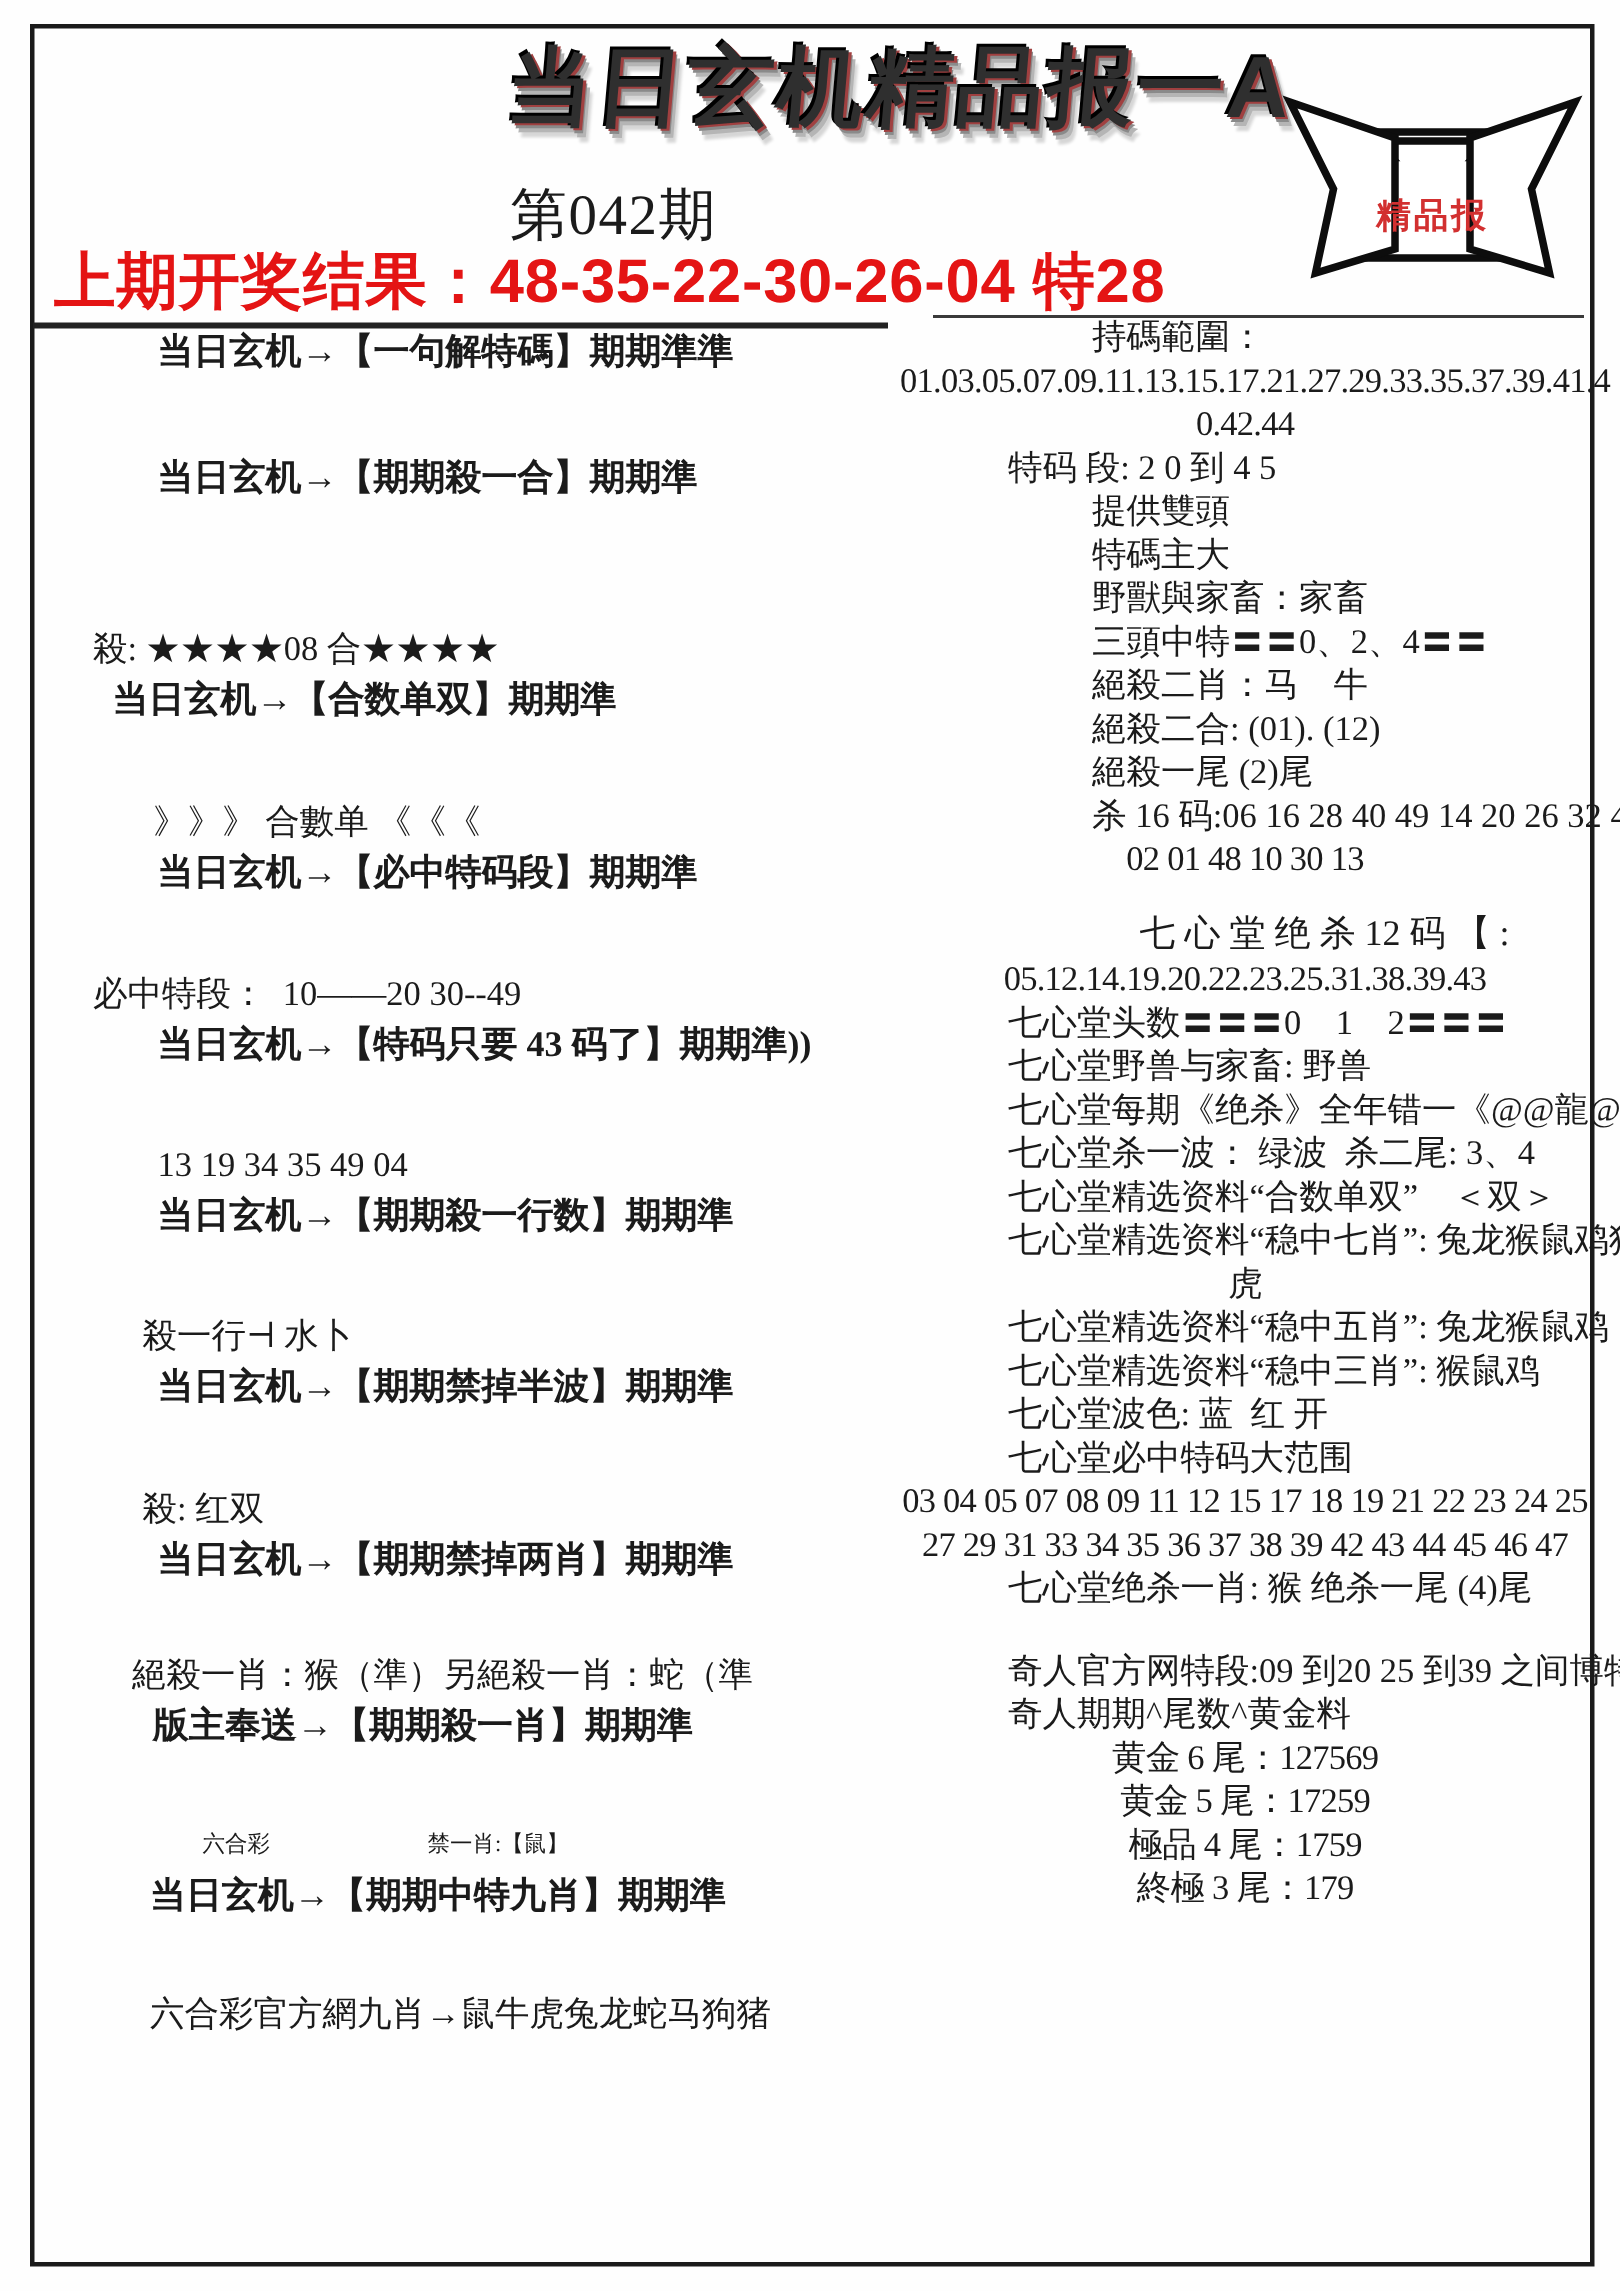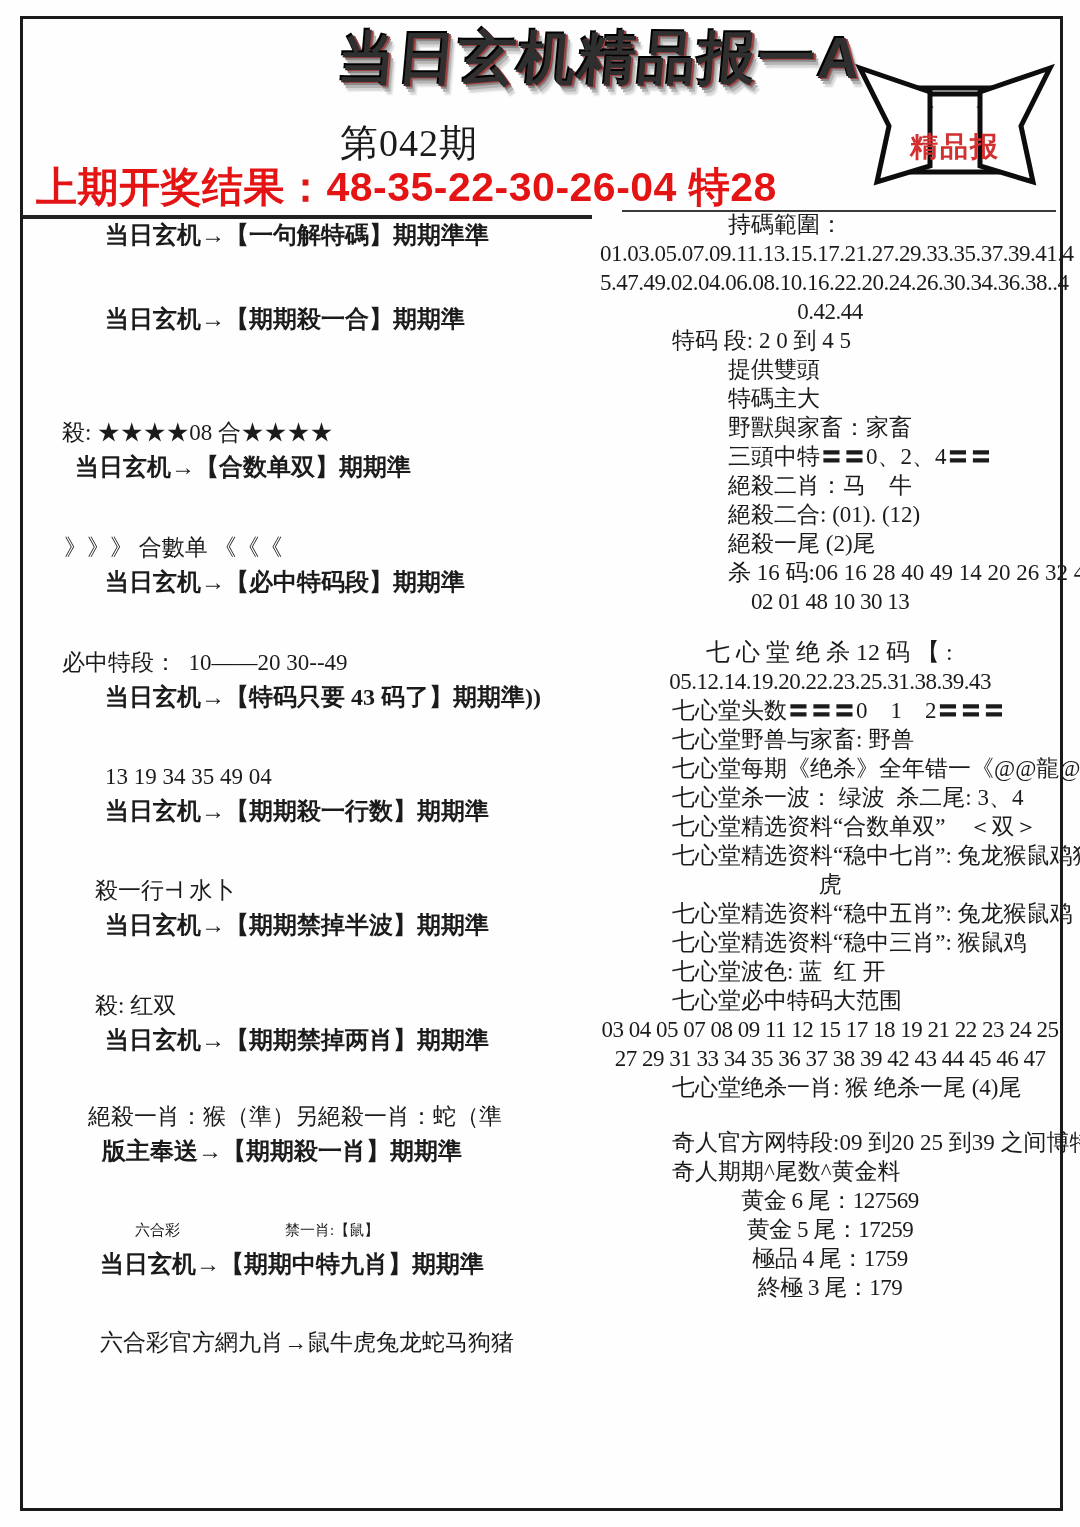--- a/index.html
+++ b/index.html
@@ -27,35 +27,35 @@
   .result-line{
     position:absolute; left:36px; top:160px; white-space:nowrap;
     font-family:"Liberation Sans","DejaVu Sans",sans-serif;
     font-size:41px; font-weight:700; color:#e41414; letter-spacing:0.5px;
   }
   .hr-left{position:absolute; left:22px; top:215px; width:570px; height:4px; background:#222;}
   .hr-right{position:absolute; left:622px; top:210px; width:434px; height:2px; background:#3a3a3a;}
   .ribbon{position:absolute; left:852px; top:56px; width:206px; height:132px;}
   .ribbon-label{
     position:absolute; left:905px; top:128px; width:100px; text-align:center;
-    font-size:28px; font-weight:700; color:#d23030; letter-spacing:2px;
+    font-size:23px; font-weight:700; color:#d23030; letter-spacing:2px;
   }
   
   .lsec{position:absolute; left:40px; width:560px;}
   .lsec .t{font-size:23px; line-height:34px; white-space:pre;}
   .lsec .m{font-size:24px; font-weight:700; line-height:34px; white-space:pre;}
   .lsec .t:empty,.lsec .m:empty{display:none;}
   .trow{display:flex; font-size:15px; line-height:34px;}
   
   .rcol{position:absolute; left:600px; top:210px; width:460px;}
   .rl{font-size:23px; line-height:29px; white-space:pre;}
   .num{letter-spacing:-0.5px;text-align:center;}
   .ia{margin-left:72px;}
   .ib{margin-left:128px;}
-  .hdr{margin-left:106px; font-size:24px;}
+  .hdr{margin-left:106px; font-size:24px;text-align:center;}
   .g1{margin-top:22px;}
   .g2{margin-top:26px;}
 </style>
 </head>
 <body>
 
 <div class="page">
   <div class="border-box"></div>
 
   <div class="title3d">当日玄机精品报一A</div>
@@ -80,21 +80,21 @@
     <div class="m" style="margin-left:65px">当日玄机→【一句解特碼】期期準準</div>
   </div>
   <div class="lsec" style="top:302px">
     <div class="m" style="margin-left:65px">当日玄机→【期期殺一合】期期準</div>
   </div>
   <div class="lsec" style="top:416px">
     <div class="t" style="margin-left:22px">殺: ★★★★08 合★★★★</div>
     <div class="m" style="margin-left:35px">当日玄机→【合数单双】期期準</div>
   </div>
   <div class="lsec" style="top:531px">
-    <div class="t" style="margin-left:24px">》》》 合數单 《《《</div>
+    <div class="t" style="margin-left:62px">》》》 合數单 《《《</div>
     <div class="m" style="margin-left:65px">当日玄机→【必中特码段】期期準</div>
   </div>
   <div class="lsec" style="top:646px">
     <div class="t" style="margin-left:22px">必中特段：  10——20 30--49</div>
     <div class="m" style="margin-left:65px">当日玄机→【特码只要 43 码了】期期準))</div>
   </div>
   <div class="lsec" style="top:760px">
     <div class="t" style="margin-left:65px">13 19 34 35 49 04</div>
     <div class="m" style="margin-left:65px">当日玄机→【期期殺一行数】期期準</div>
   </div>
@@ -118,21 +118,20 @@
     <div class="m" style="margin-left:60px">当日玄机→【期期中特九肖】期期準</div>
   </div>
   <div class="lsec" style="top:1326px">
     <div class="t" style="margin-left:60px">六合彩官方網九肖→鼠牛虎兔龙蛇马狗猪</div>
 
   </div>
 
   <div class="rcol">
     <div class="rl ib">持碼範圍：</div>
     <div class="rl num">01.03.05.07.09.11.13.15.17.21.27.29.33.35.37.39.41.4</div>
-    <div class="rl num">5.47.49.02.04.06.08.10.16.22.20.24.26.30.34.36.38..4</div>
     <div class="rl num">0.42.44</div>
     <div class="rl ia">特码 段: 2 0 到 4 5</div>
     <div class="rl ib">提供雙頭</div>
     <div class="rl ib">特碼主大</div>
     <div class="rl ib">野獸與家畜：家畜</div>
     <div class="rl ib">三頭中特〓〓0、2、4〓〓</div>
     <div class="rl ib">絕殺二肖：马　牛</div>
     <div class="rl ib">絕殺二合: (01). (12)</div>
     <div class="rl ib">絕殺一尾 (2)尾</div>
     <div class="rl ib">杀 16 码:06 16 28 40 49 14 20 26 32 41</div>

